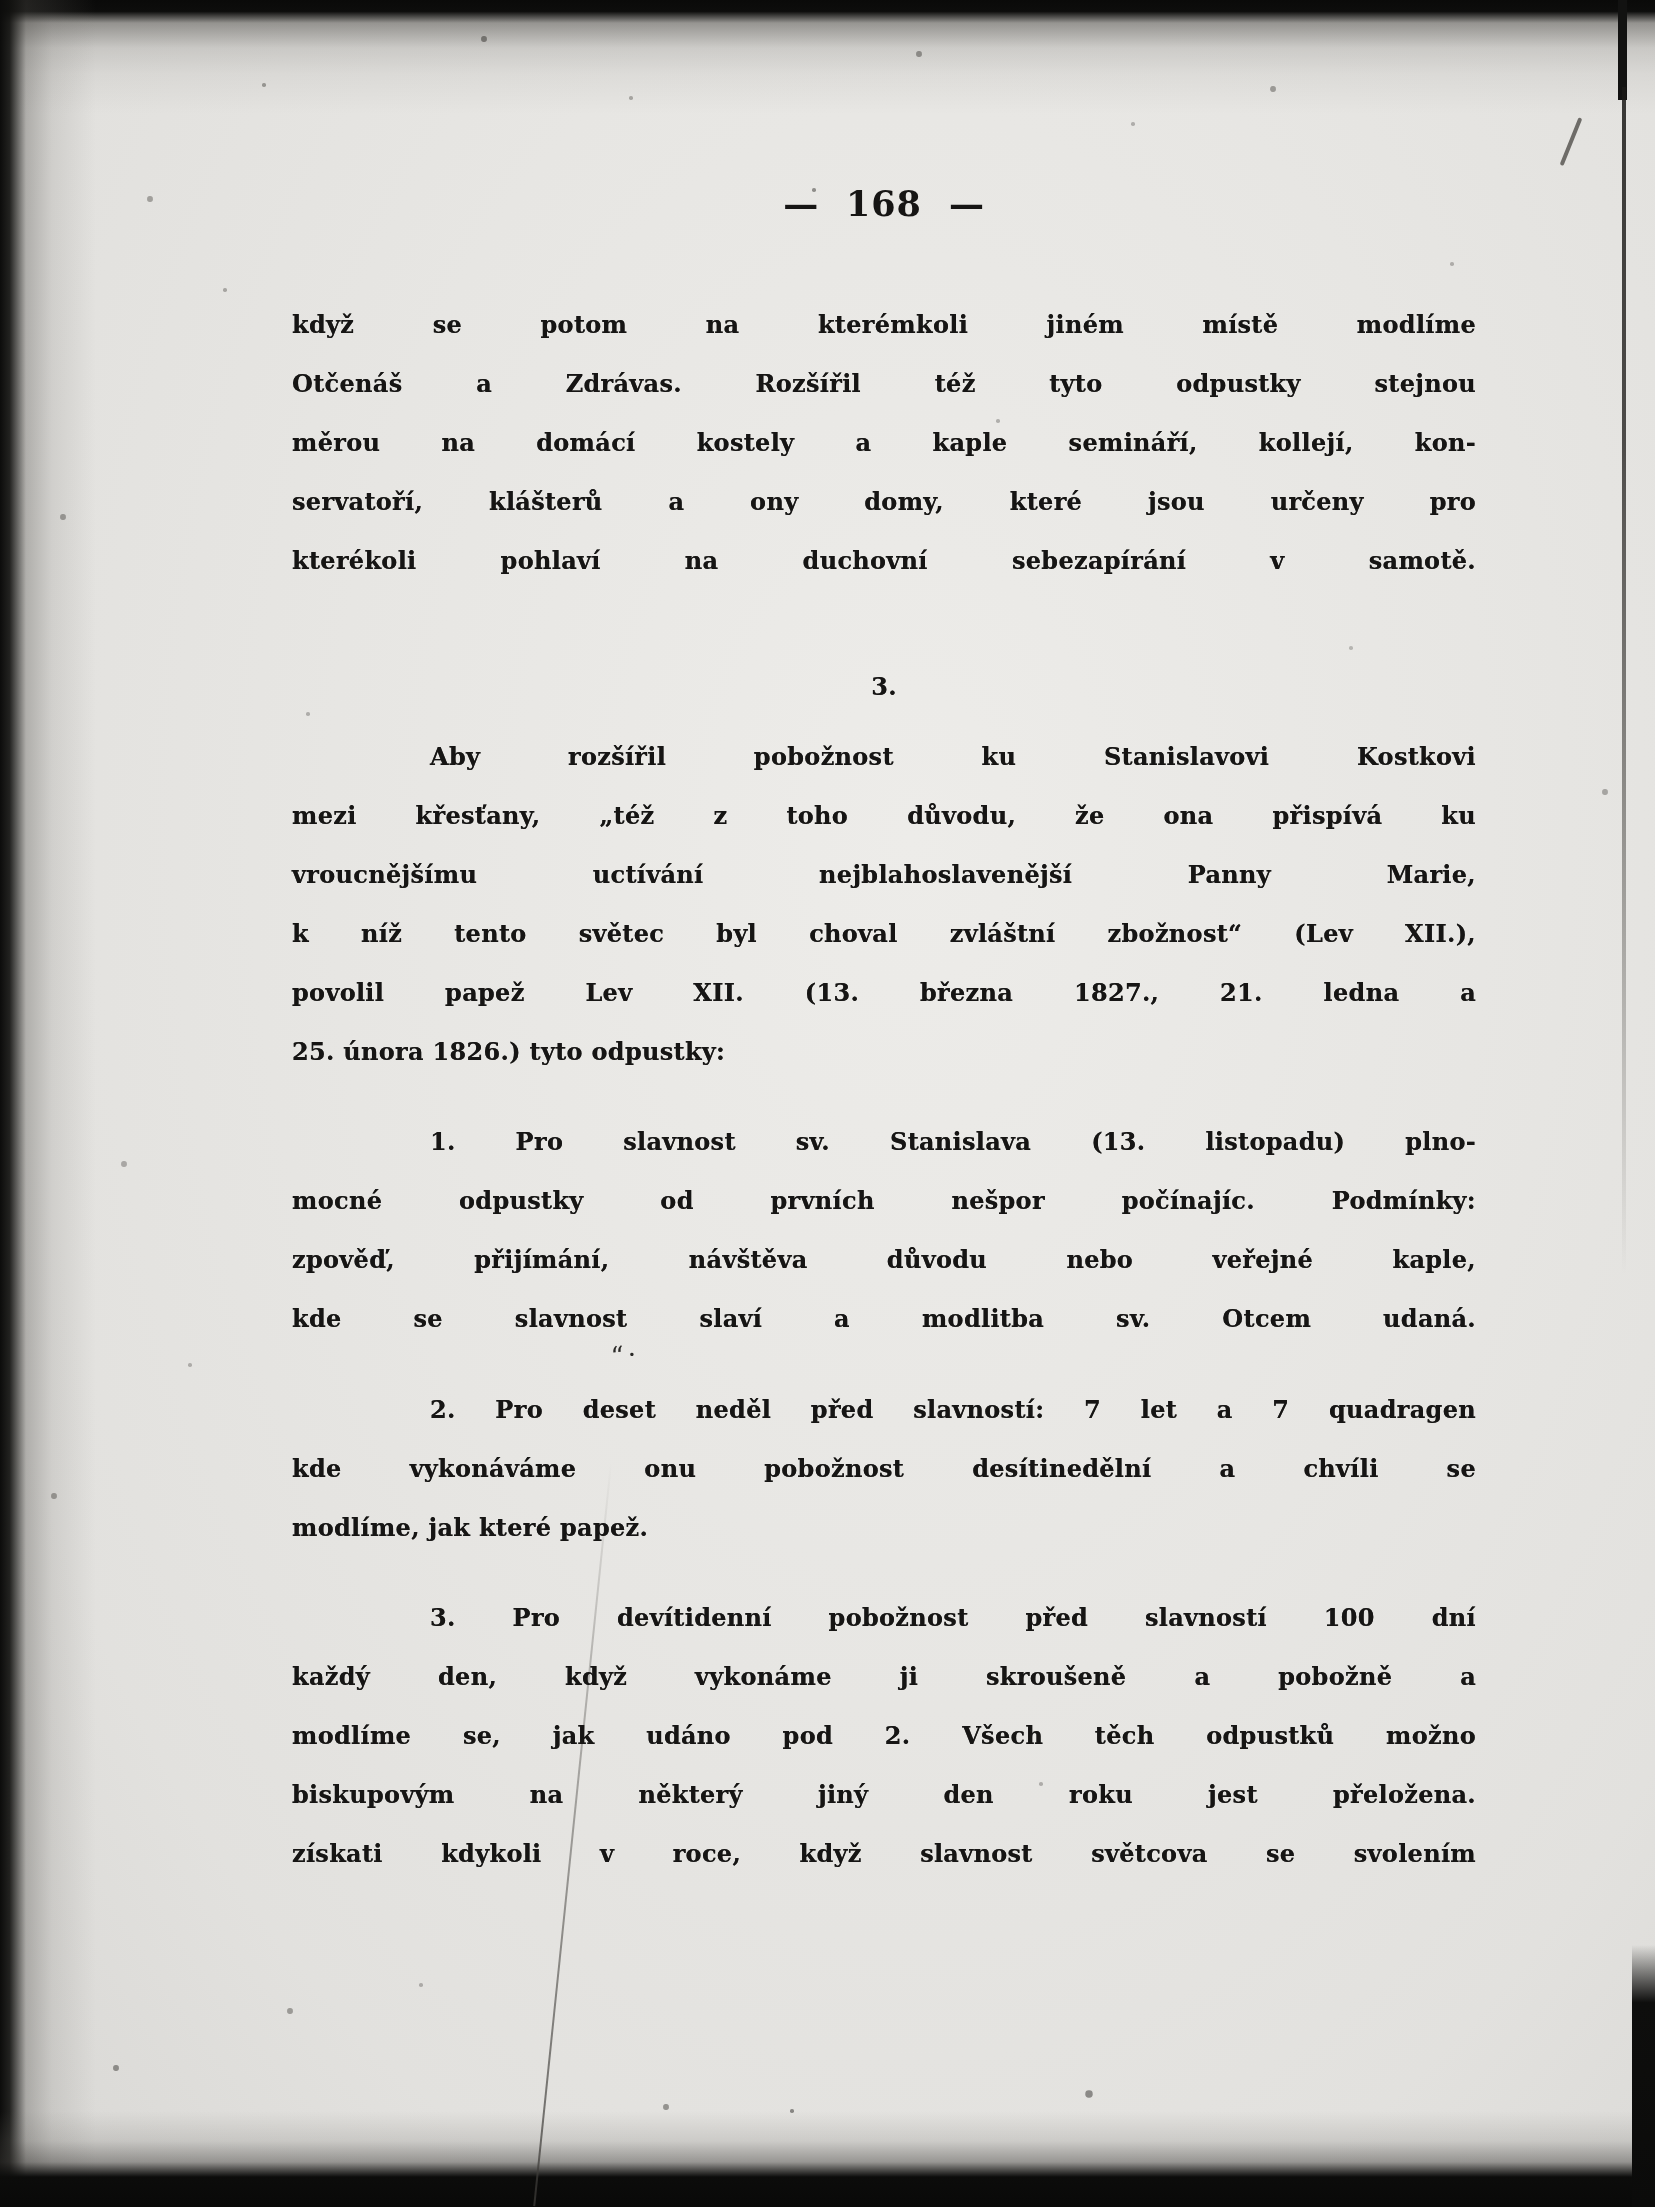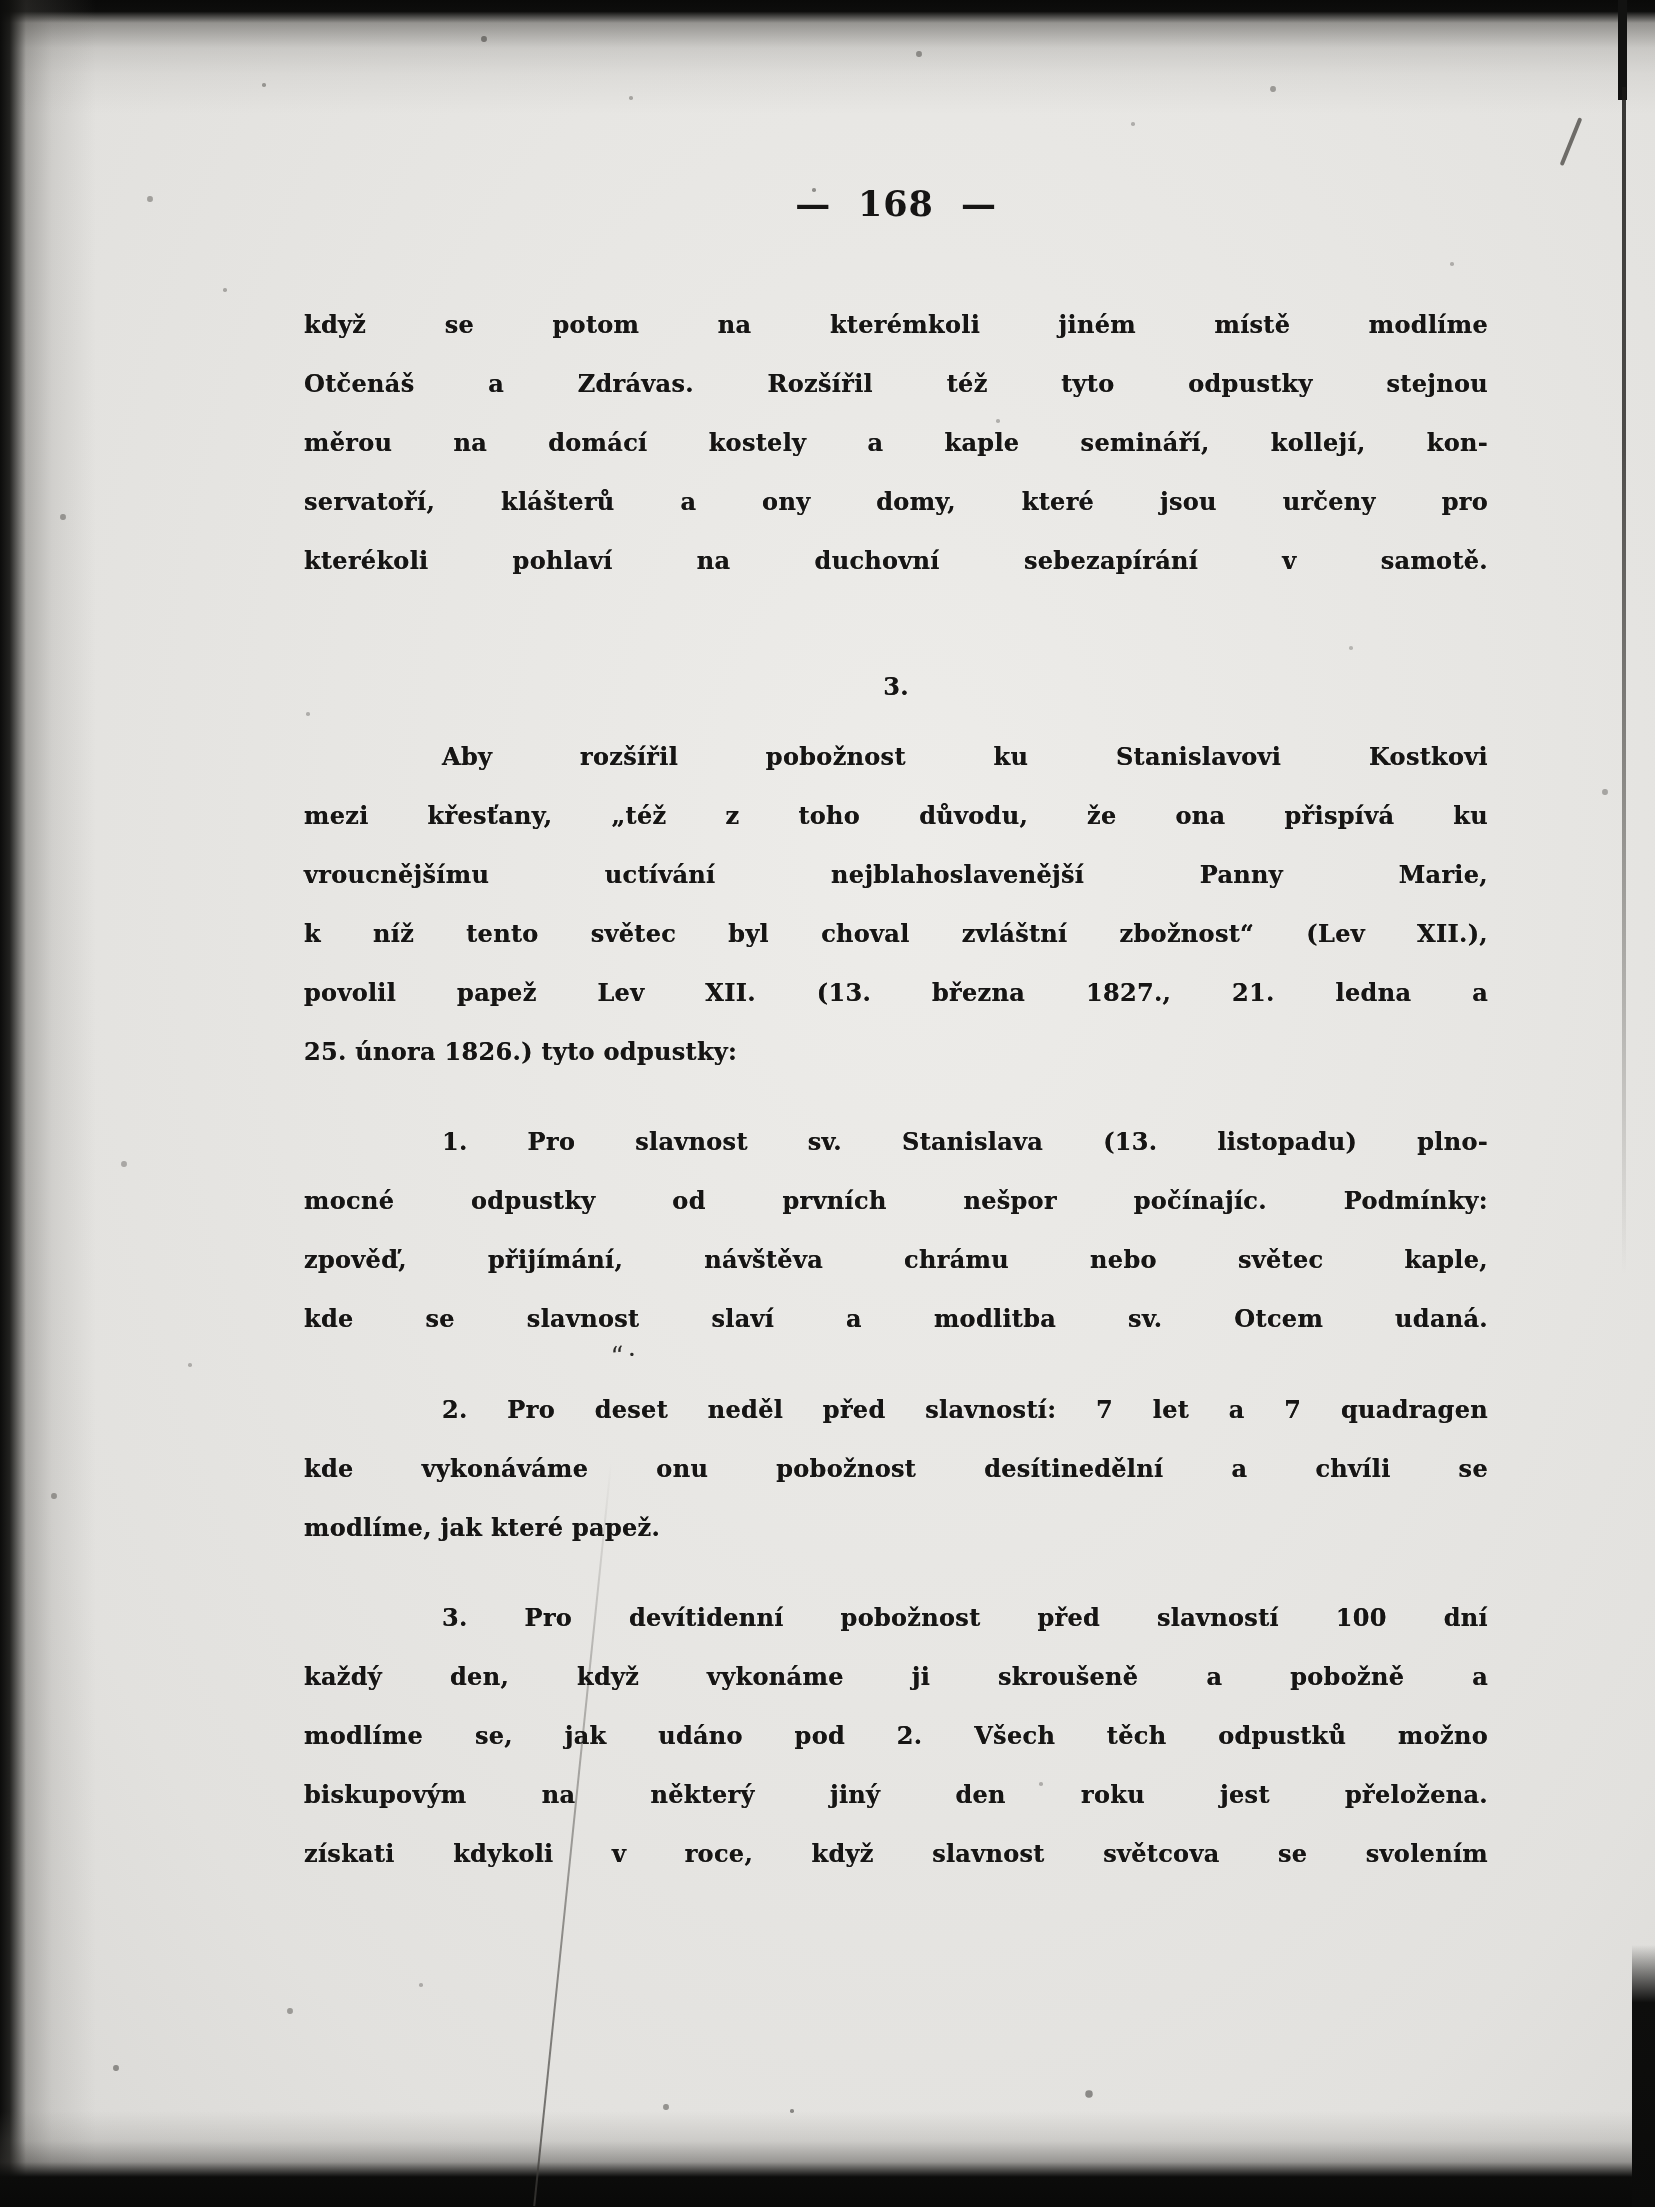--- a/index.html
+++ b/index.html
@@ -98,21 +98,21 @@
   }
   .print-artifact {
     position:absolute; left:611px; top:1340px;
     font-size:26px; color:#2a2927; letter-spacing:3.5px;
     transform:rotate(-6deg);
   }
 
   
   .text-block {
     position:absolute;
-    left:304px; top:183px; width:1184px;
+    left:292px; top:183px; width:1184px;
   }
   .page-number {
     height:44px; margin-bottom:68px;
     font-size:35px; font-weight:bold;
     text-align:center; word-spacing:14px;
     letter-spacing:0.9px;
   }
   .body-text {
     font-size:24px; font-weight:bold;
     line-height:59px; letter-spacing:0.3px;
@@ -162,21 +162,21 @@
           <div class="tline">mezi křesťany, „též z toho důvodu, že ona přispívá ku</div>
           <div class="tline">vroucnějšímu uctívání nejblahoslavenější Panny Marie,</div>
           <div class="tline">k níž tento světec byl choval zvláštní zbožnost“ (Lev XII.),</div>
           <div class="tline">povolil papež Lev XII. (13. března 1827., 21. ledna a</div>
           <div class="tline">25. února 1826.) tyto odpustky:</div>
         </div>
 
       <div class="para indent-first" id="it1">
           <div class="tline">1. Pro slavnost sv. Stanislava (13. listopadu) plno-</div>
           <div class="tline">mocné odpustky od prvních nešpor počínajíc. Podmínky:</div>
-          <div class="tline">zpověď, přijímání, návštěva chrámu nebo světec kaple,</div>
+          <div class="tline">zpověď, přijímání, návštěva důvodu nebo veřejné kaple,</div>
           <div class="tline">kde se slavnost slaví a modlitba sv. Otcem udaná.</div>
         </div>
 
       <div class="para indent-first" id="it2" data-short-last="true">
           <div class="tline">2. Pro deset neděl před slavností: 7 let a 7 quadragen</div>
           <div class="tline">kde vykonáváme onu pobožnost desítinedělní a chvíli se</div>
           <div class="tline">modlíme, jak které papež.</div>
         </div>
 
       <div class="para indent-first" id="it3">

